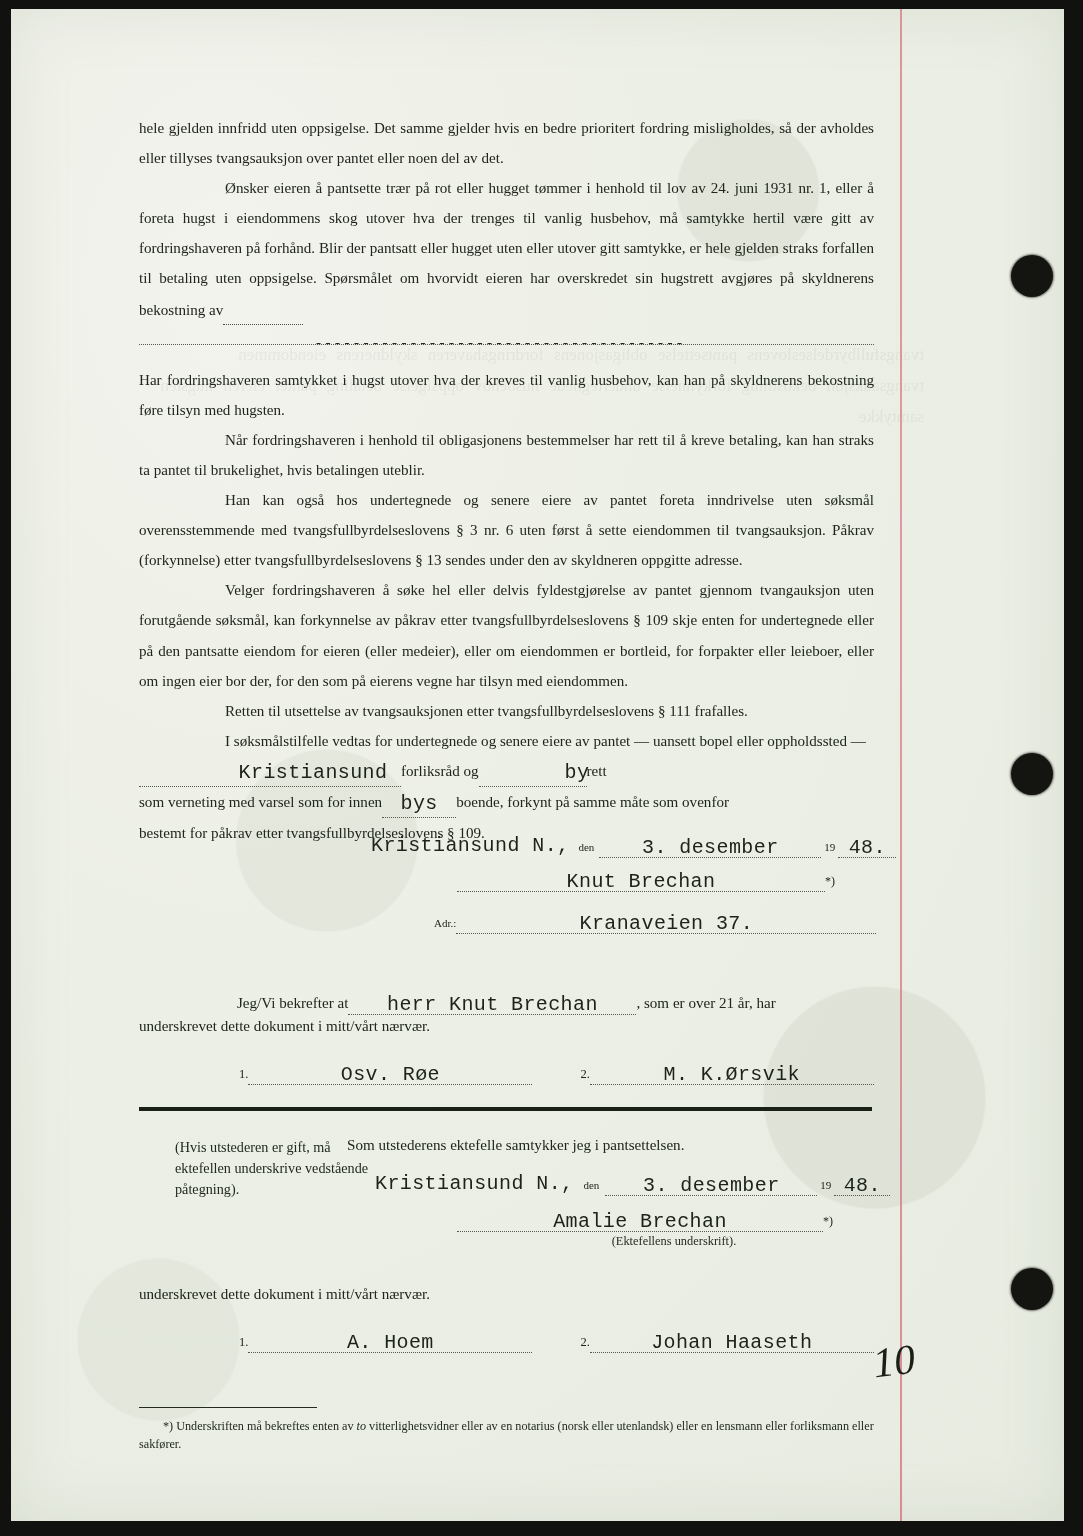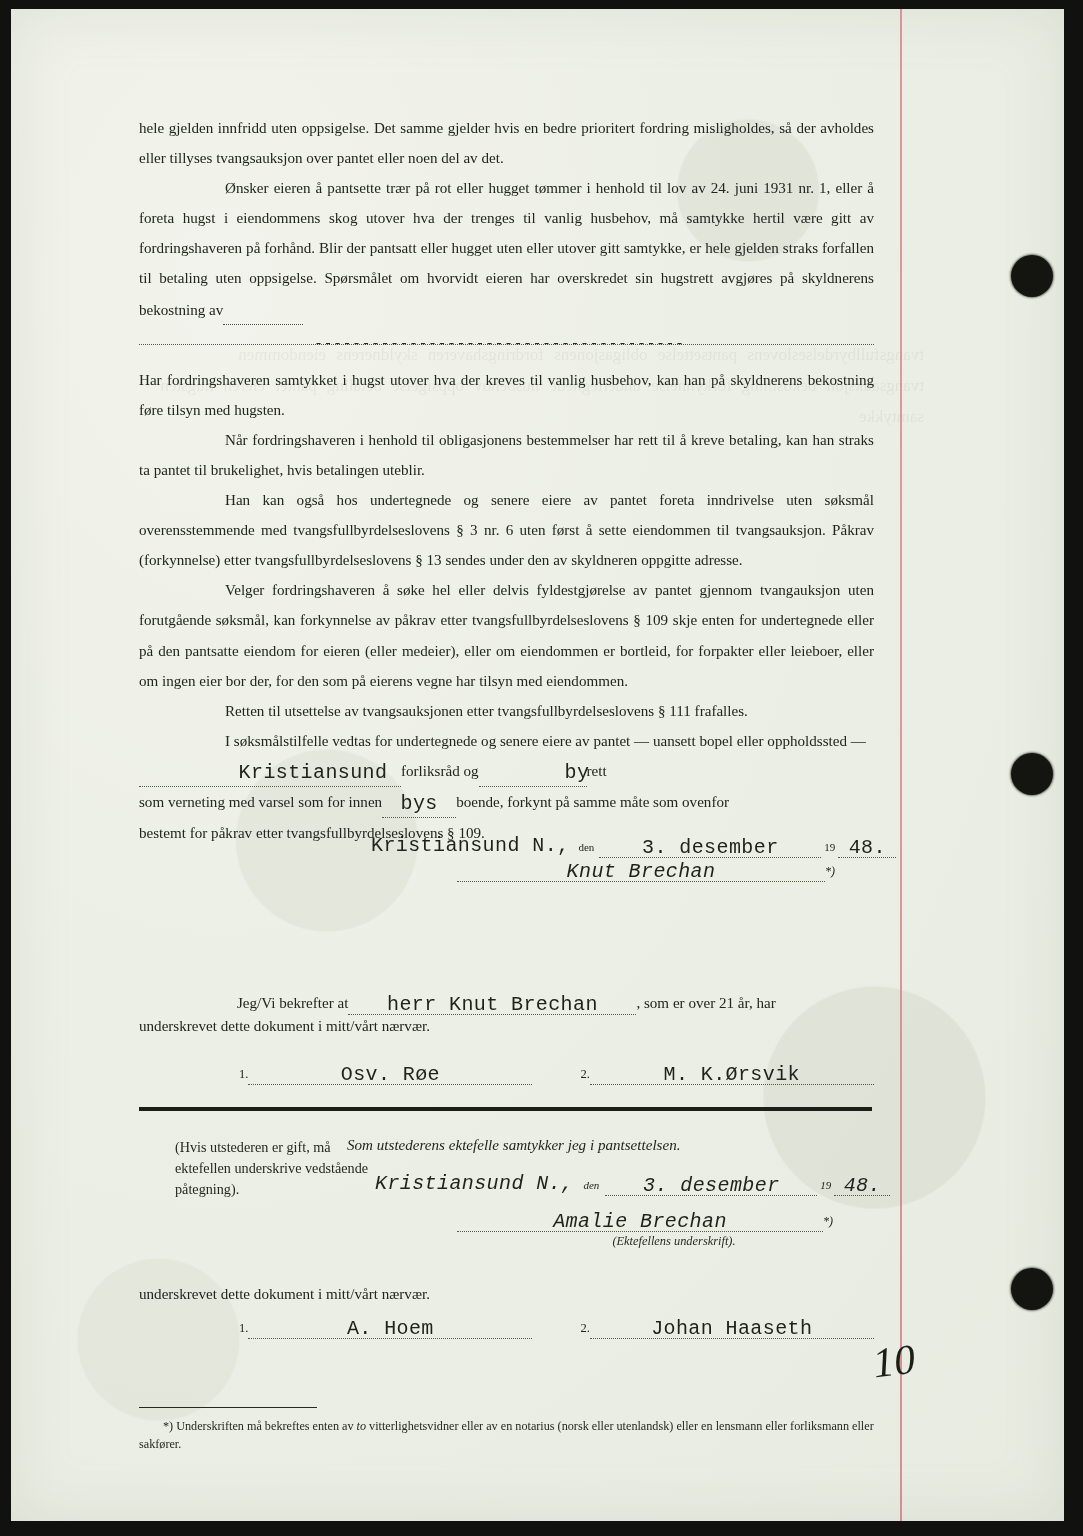--- a/index.html
+++ b/index.html
@@ -230,25 +230,28 @@
 
     </div>
 
     <div class="form-zone" style="left:128px; top:825px; width:735px;">
 
       <div style="padding-left:232px; white-space:nowrap;">
         <span class="tw tw-lg">Kristiansund N.,</span>
         <span class="small-label" style="margin:0 5px;">den</span><span class="fieldline" style="width:222px;"><span class="tw tw-lg">3. desember</span></span><span class="small-label" style="margin:0 3px;">19</span><span class="fieldline" style="width:58px;"><span class="tw tw-lg">48.</span></span>
       </div>
 
-      <div style="padding-left:318px; white-space:nowrap;font-style:italic;">
+      <div style="padding-left:318px; margin-top:10px; white-space:nowrap;">
         <span class="fieldline" style="width:368px;"><span class="tw tw-lg">Knut Brechan</span></span><span class="small-label" style="font-size:12px;">*)</span>
       </div>
 
 
+      <div style="padding-left:295px; margin-top:18px; white-space:nowrap;">
+        <span class="small-label">Adr.:</span><span class="fieldline" style="width:420px;"><span class="tw tw-lg">Kranaveien 37.</span></span>
+      </div>
 
     </div>
 
     <div class="form-zone" style="left:128px; top:982px; width:735px;">
 
       <div style="padding-left:98px; white-space:nowrap;">
         <span style="font-size:15.1px;">Jeg/Vi bekrefter at</span><span class="fieldline" style="width:288px;"><span class="tw tw-lg">herr Knut Brechan</span></span><span style="font-size:15.1px;">, som er over 21 år, har</span>
       </div>
 
       <div style="font-size:15.1px; margin-top:3px;">underskrevet dette dokument i mitt/vårt nærvær.</div>
@@ -256,41 +259,41 @@
       <div style="margin-top:26px; padding-left:100px; white-space:nowrap;">
         <span class="small-label" style="font-size:12.5px;">1.</span><span class="fieldline" style="width:284px;"><span class="tw tw-lg">Osv. Røe</span></span>
         <span class="small-label" style="font-size:12.5px; margin-left:44px;">2.</span><span class="fieldline" style="width:284px;"><span class="tw tw-lg">M. K.Ørsvik</span></span>
       </div>
     </div>
 
     <hr class="thick" style="position:absolute; left:128px; top:1098px; width:733px;">
 
     <div class="form-zone note-left" style="left:128px; top:1128px; width:208px;margin-left:36px;">(Hvis utstederen er gift, må ektefellen underskrive vedstående påtegning).</div>
 
-    <div class="form-zone" style="left:336px; top:1128px; width:527px;font-style:italic;">
+    <div class="form-zone" style="left:336px; top:1128px; width:527px;">
       <div style="font-size:15.1px;">Som utstederens ektefelle samtykker jeg i pantsettelsen.</div>
 
       <div style="padding-left:28px; margin-top:18px; white-space:nowrap;">
         <span class="tw tw-lg">Kristiansund N.,</span>
         <span class="small-label" style="margin:0 6px;">den</span><span class="fieldline" style="width:212px;"><span class="tw tw-lg">3. desember</span></span><span class="small-label" style="margin:0 3px;">19</span><span class="fieldline" style="width:56px;"><span class="tw tw-lg">48.</span></span>
       </div>
 
       <div style="padding-left:110px; margin-top:12px; white-space:nowrap;">
         <span class="fieldline" style="width:366px;"><span class="tw tw-lg">Amalie Brechan</span></span><span class="small-label" style="font-size:12px;">*)</span>
       </div>
 
       <div class="caption" style="width:470px; margin-left:92px; margin-top:2px;">(Ektefellens underskrift).</div>
     </div>
 
     <div class="form-zone" style="left:128px; top:1274px; width:735px;">
 
 
       <div style="font-size:15.1px; margin-top:3px;">underskrevet dette dokument i mitt/vårt nærvær.</div>
 
-      <div style="margin-top:12px; padding-left:100px; white-space:nowrap;">
+      <div style="margin-top:26px; padding-left:100px; white-space:nowrap;">
         <span class="small-label" style="font-size:12.5px;">1.</span><span class="fieldline" style="width:284px;"><span class="tw tw-lg">A. Hoem</span></span>
         <span class="small-label" style="font-size:12.5px; margin-left:44px;">2.</span><span class="fieldline" style="width:284px;"><span class="tw tw-lg">Johan Haaseth</span></span>
       </div>
     </div>
 
     <div class="pagemark" style="left:862px; top:1328px;">10</div>
 
     <hr class="thin-short" style="position:absolute; left:128px; top:1398px;">
 
     <div class="form-zone footnote" style="left:128px; top:1408px; width:740px;">

